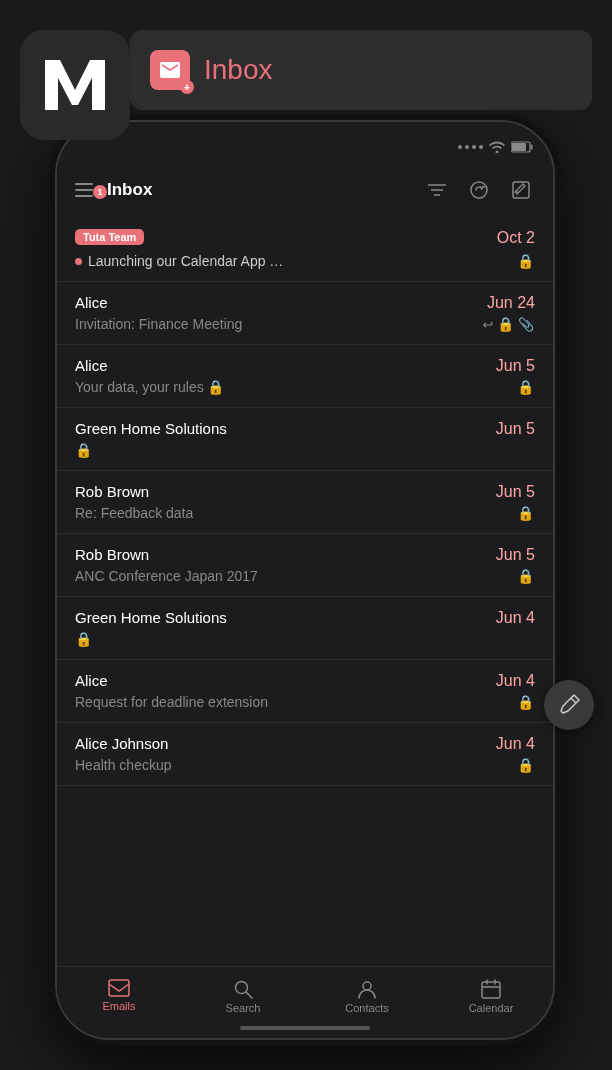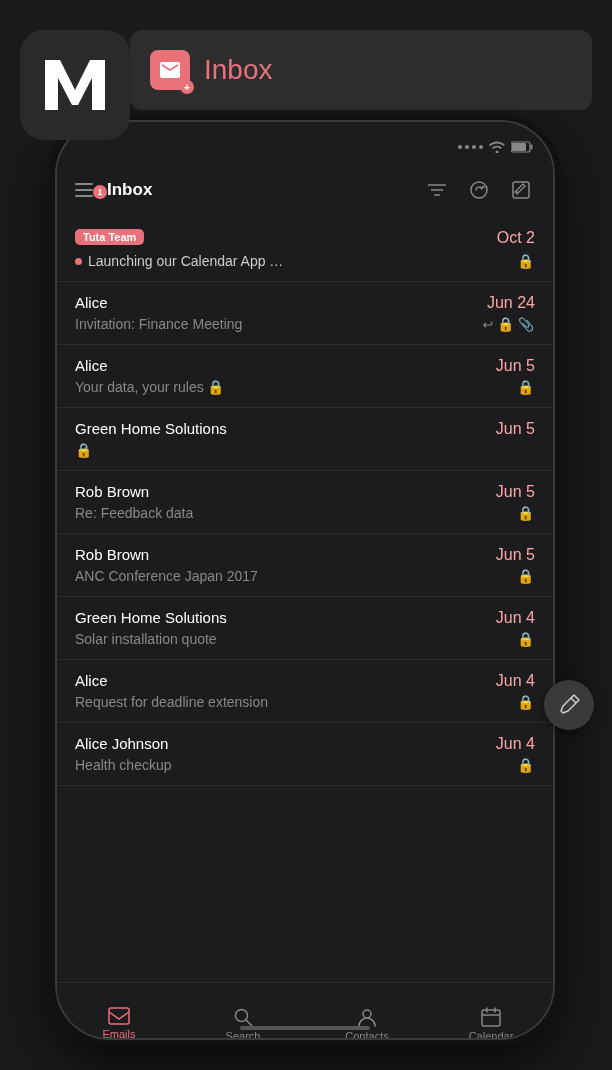--- a/index.html
+++ b/index.html
@@ -317,26 +317,26 @@
       display: flex;
       align-items: center;
     }
 
     
     .tab-bar {
       position: absolute;
       bottom: 0;
       left: 0;
       right: 0;
-      height: 56px;
+      height: 72px;
       background: #1c1c1e;
       border-top: 1px solid #2c2c2e;
       display: flex;
       align-items: flex-start;
-      padding-top: 24px;
+      padding-top: 12px;
     }
     .tab-item {
       flex: 1;
       display: flex;
       flex-direction: column;
       align-items: center;
       gap: 3px;
     }
     .tab-icon {
       font-size: 20px;
@@ -553,21 +553,20 @@
           </div>
         </div>
       </div>
 
       <div class="email-item">
         <div class="email-row1">
           <span class="email-sender">Green Home Solutions</span>
           <span class="email-date">Jun 4</span>
         </div>
         <div class="email-row2">
-          <span class="email-subject">Solar installation quote</span>
           <div class="email-icons">
             <span class="lock-icon">🔒</span>
           </div>
         </div>
       </div>
 
       <div class="email-item">
         <div class="email-row1">
           <span class="email-sender">Alice</span>
           <span class="email-date">Jun 4</span>

